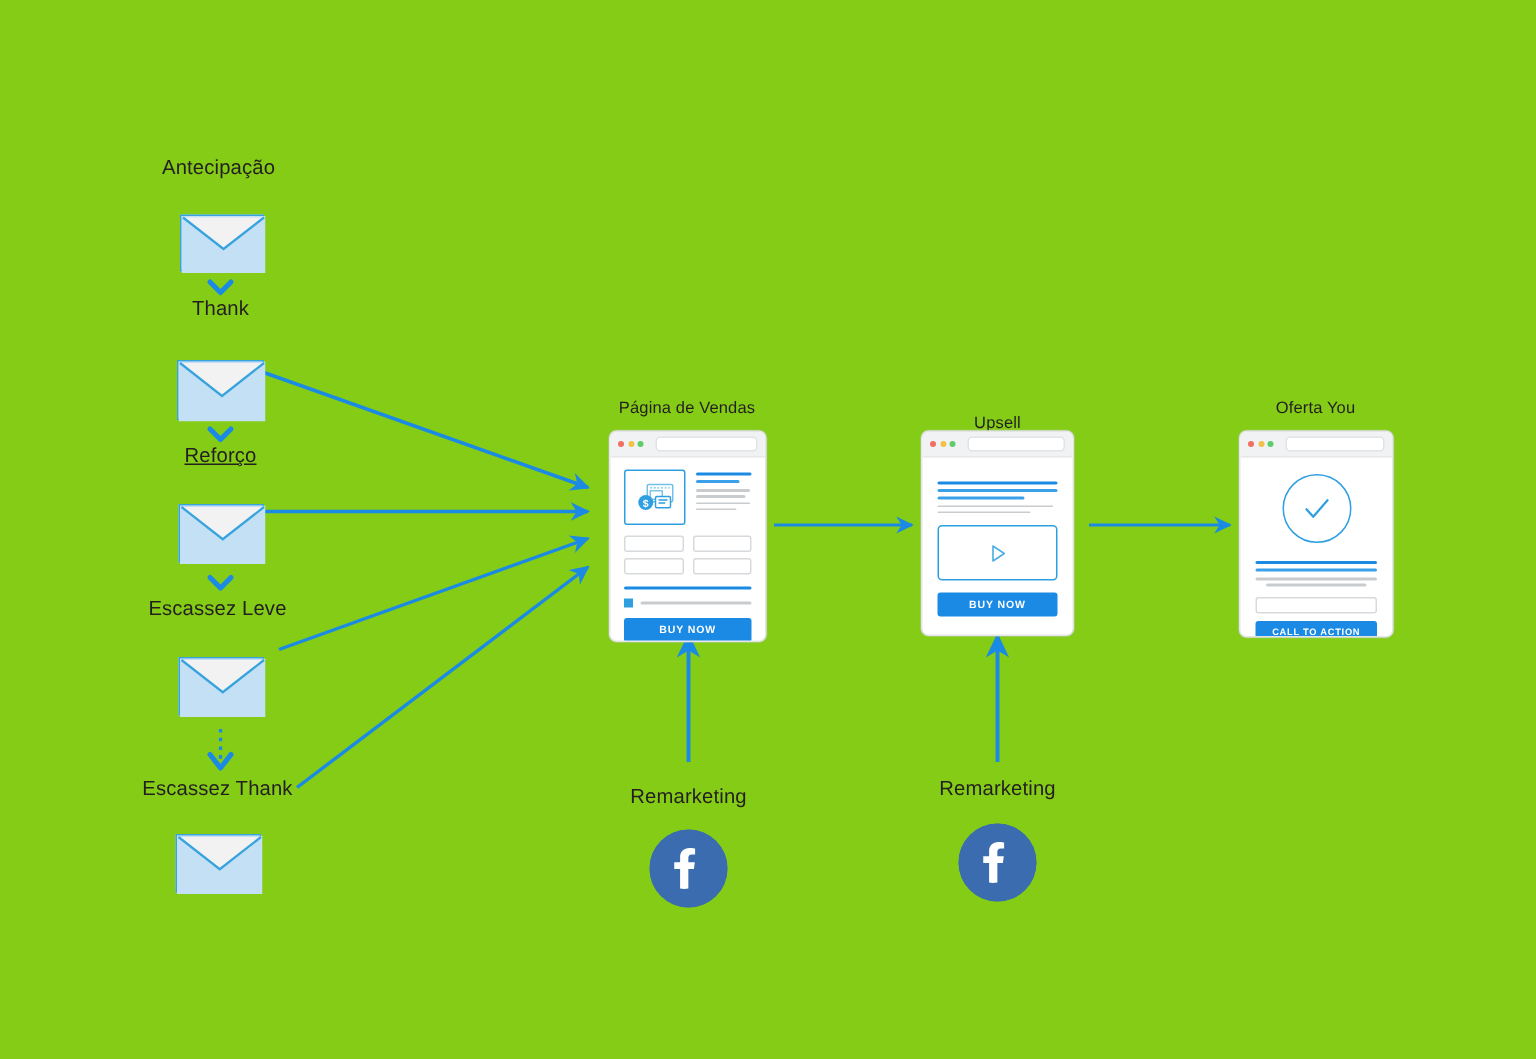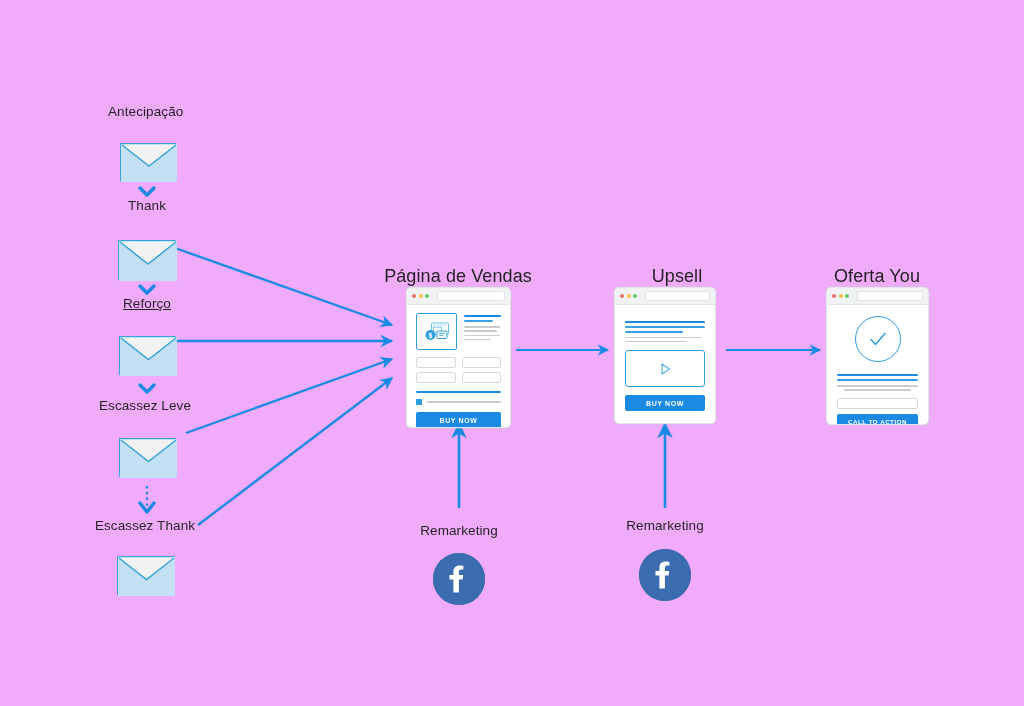--- a/index.html
+++ b/index.html
@@ -8,39 +8,39 @@
     background: #ffffff;
   }
   body {
     font-family: "Liberation Sans", sans-serif;
     -webkit-font-smoothing: antialiased;
   }
   #canvas {
     position: relative;
     width: 1024px;
     height: 706px;
-    background: #f0abfc;
+    background: #84cc16;
     overflow: hidden;
   }
 
   
   .label {
     position: absolute;
     color: #231f20;
     font-size: 13.5px;
     line-height: 1.2;
     white-space: nowrap;
     letter-spacing: 0.1px;
   }
   .label.center { transform: translateX(-50%); }
 
   .page-title {
     position: absolute;
     color: #231f20;
-    font-size: 18px;
+    font-size: 11px;
     white-space: nowrap;
     transform: translateX(-50%);
     letter-spacing: 0.1px;
   }
 
   
   .envelope {
     position: absolute;
     width: 56px;
     height: 38px;
@@ -296,21 +296,21 @@
 
       <div style="display:flex; align-items:center; gap:5px; margin-top:6px;">
         <div style="width:6px; height:6px; background:#2e9fe0;"></div>
         <div class="bar" style="height:1.8px; flex:1;"></div>
       </div>
 
       <div class="cta" style="margin-top:7px;">BUY NOW</div>
     </div>
   </div>
 
-  <div class="page-title" style="left:665px; top:266px;margin-left:12px;">Upsell</div>
+  <div class="page-title" style="left:665px; top:276px;">Upsell</div>
 
   <div class="mockup" style="left:614px; top:287px; width:102px; height:137px;">
     <div class="titlebar">
       <div class="dot r"></div>
       <div class="dot y"></div>
       <div class="dot g"></div>
       <div class="urlbar"></div>
     </div>
     <div class="mbody" style="padding:16px 10px 10px 10px;">
       <div class="bar blue" style="height:2.4px; width:100%;"></div>

